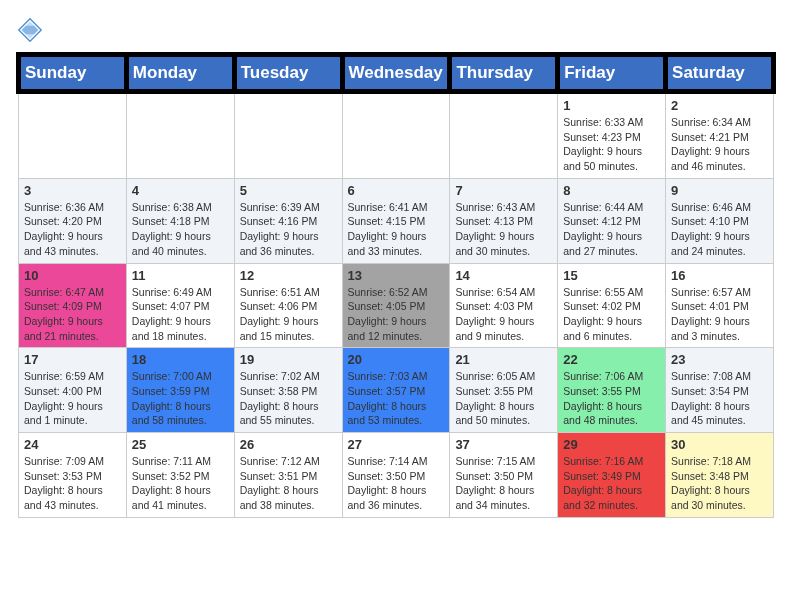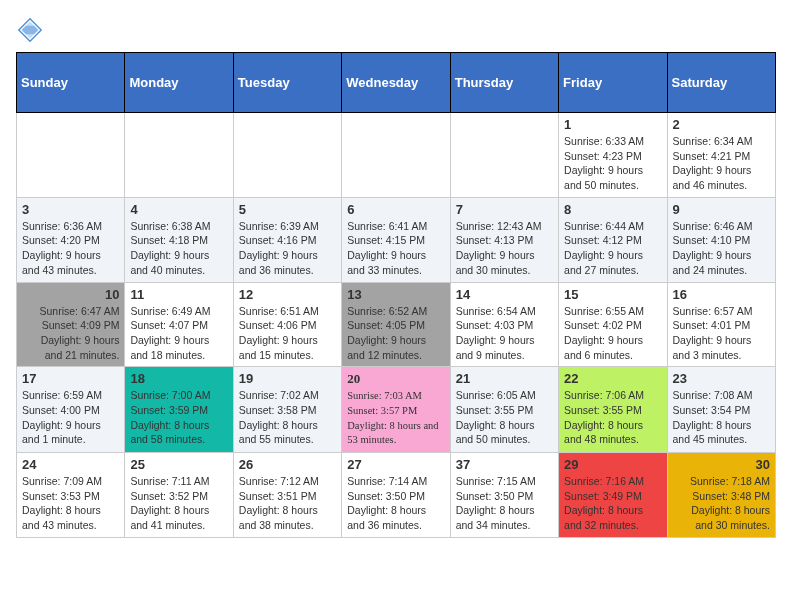--- a/index.html
+++ b/index.html
@@ -52,24 +52,24 @@
       font-size: 14px;
       color: #555;
     }
     .calendar {
       width: 100%;
       border-collapse: collapse;
     }
     .calendar th {
       background: #3a6fc4;
       color: #fff;
-      font-size: 13px;
-      padding: 22px 4px;
+      font-size: 17px;
+      padding: 6px 4px;
       text-align: left;
-      border: 1px solid #000000;
+      border: 5px solid #000000;
     }
     .calendar td {
       border: 1px solid #ccc;
       vertical-align: top;
       padding: 4px 5px;
       font-size: 11px;
       color: #333;
       width: calc(100% / 7);
       min-height: 80px;
     }
@@ -176,42 +176,42 @@
         </td>
         <td style="background-color: rgb(240, 244, 248);">
           <span class="day-num">6</span>
           <div class="day-info">Sunrise: 6:41 AM
 Sunset: 4:15 PM
 Daylight: 9 hours
 and 33 minutes.</div>
         </td>
         <td style="background-color: rgb(240, 244, 248);">
           <span class="day-num">7</span>
-          <div class="day-info">Sunrise: 12:43 AM
+          <div class="day-info">Sunrise: 6:43 AM
 Sunset: 4:13 PM
 Daylight: 9 hours
 and 30 minutes.</div>
         </td>
         <td style="background-color: rgb(240, 244, 248);">
           <span class="day-num">8</span>
           <div class="day-info">Sunrise: 6:44 AM
 Sunset: 4:12 PM
 Daylight: 9 hours
 and 27 minutes.</div>
         </td>
         <td style="background-color: rgb(240, 244, 248);">
           <span class="day-num">9</span>
           <div class="day-info">Sunrise: 6:46 AM
 Sunset: 4:10 PM
 Daylight: 9 hours
 and 24 minutes.</div>
         </td>
       </tr>
       <tr>
-        <td style="background-color: #a3a3a3; text-align: right;">
+        <td style="background-color: #ec4899;">
           <span class="day-num">10</span>
           <div class="day-info">Sunrise: 6:47 AM
 Sunset: 4:09 PM
 Daylight: 9 hours
 and 21 minutes.</div>
         </td>
         <td style="background-color: rgb(255, 255, 255);">
           <span class="day-num">11</span>
           <div class="day-info">Sunrise: 6:49 AM
 Sunset: 4:07 PM
@@ -255,49 +255,49 @@
         </td>
       </tr>
       <tr>
         <td style="background-color: rgb(240, 244, 248);">
           <span class="day-num">17</span>
           <div class="day-info">Sunrise: 6:59 AM
 Sunset: 4:00 PM
 Daylight: 9 hours
 and 1 minute.</div>
         </td>
-        <td style="background-color: #14b8a6;">
+        <td style="background-color: #3b82f6;">
           <span class="day-num">18</span>
           <div class="day-info">Sunrise: 7:00 AM
 Sunset: 3:59 PM
 Daylight: 8 hours
 and 58 minutes.</div>
         </td>
         <td style="background-color: rgb(240, 244, 248);">
           <span class="day-num">19</span>
           <div class="day-info">Sunrise: 7:02 AM
 Sunset: 3:58 PM
 Daylight: 8 hours
 and 55 minutes.</div>
         </td>
-        <td style="background-color: #f9a8d4; font-family: Liberation Serif, serif;">
+        <td style="background-color: #3b82f6;">
           <span class="day-num">20</span>
           <div class="day-info">Sunrise: 7:03 AM
 Sunset: 3:57 PM
 Daylight: 8 hours
 and 53 minutes.</div>
         </td>
         <td style="background-color: rgb(240, 244, 248);">
           <span class="day-num">21</span>
           <div class="day-info">Sunrise: 6:05 AM
 Sunset: 3:55 PM
 Daylight: 8 hours
 and 50 minutes.</div>
         </td>
-        <td style="background-color: #bef264;">
+        <td style="background-color: #86efac;">
           <span class="day-num">22</span>
           <div class="day-info">Sunrise: 7:06 AM
 Sunset: 3:55 PM
 Daylight: 8 hours
 and 48 minutes.</div>
         </td>
         <td style="background-color: rgb(240, 244, 248);">
           <span class="day-num">23</span>
           <div class="day-info">Sunrise: 7:08 AM
 Sunset: 3:54 PM
@@ -341,21 +341,21 @@
 Daylight: 8 hours
 and 34 minutes.</div>
         </td>
         <td style="background-color: #ef4444;">
           <span class="day-num">29</span>
           <div class="day-info">Sunrise: 7:16 AM
 Sunset: 3:49 PM
 Daylight: 8 hours
 and 32 minutes.</div>
         </td>
-        <td style="background-color: #eab308; text-align: right;">
+        <td style="background-color: #fef9c3;">
           <span class="day-num">30</span>
           <div class="day-info">Sunrise: 7:18 AM
 Sunset: 3:48 PM
 Daylight: 8 hours
 and 30 minutes.</div>
         </td>
       </tr>
     </tbody>
 </table>
 

